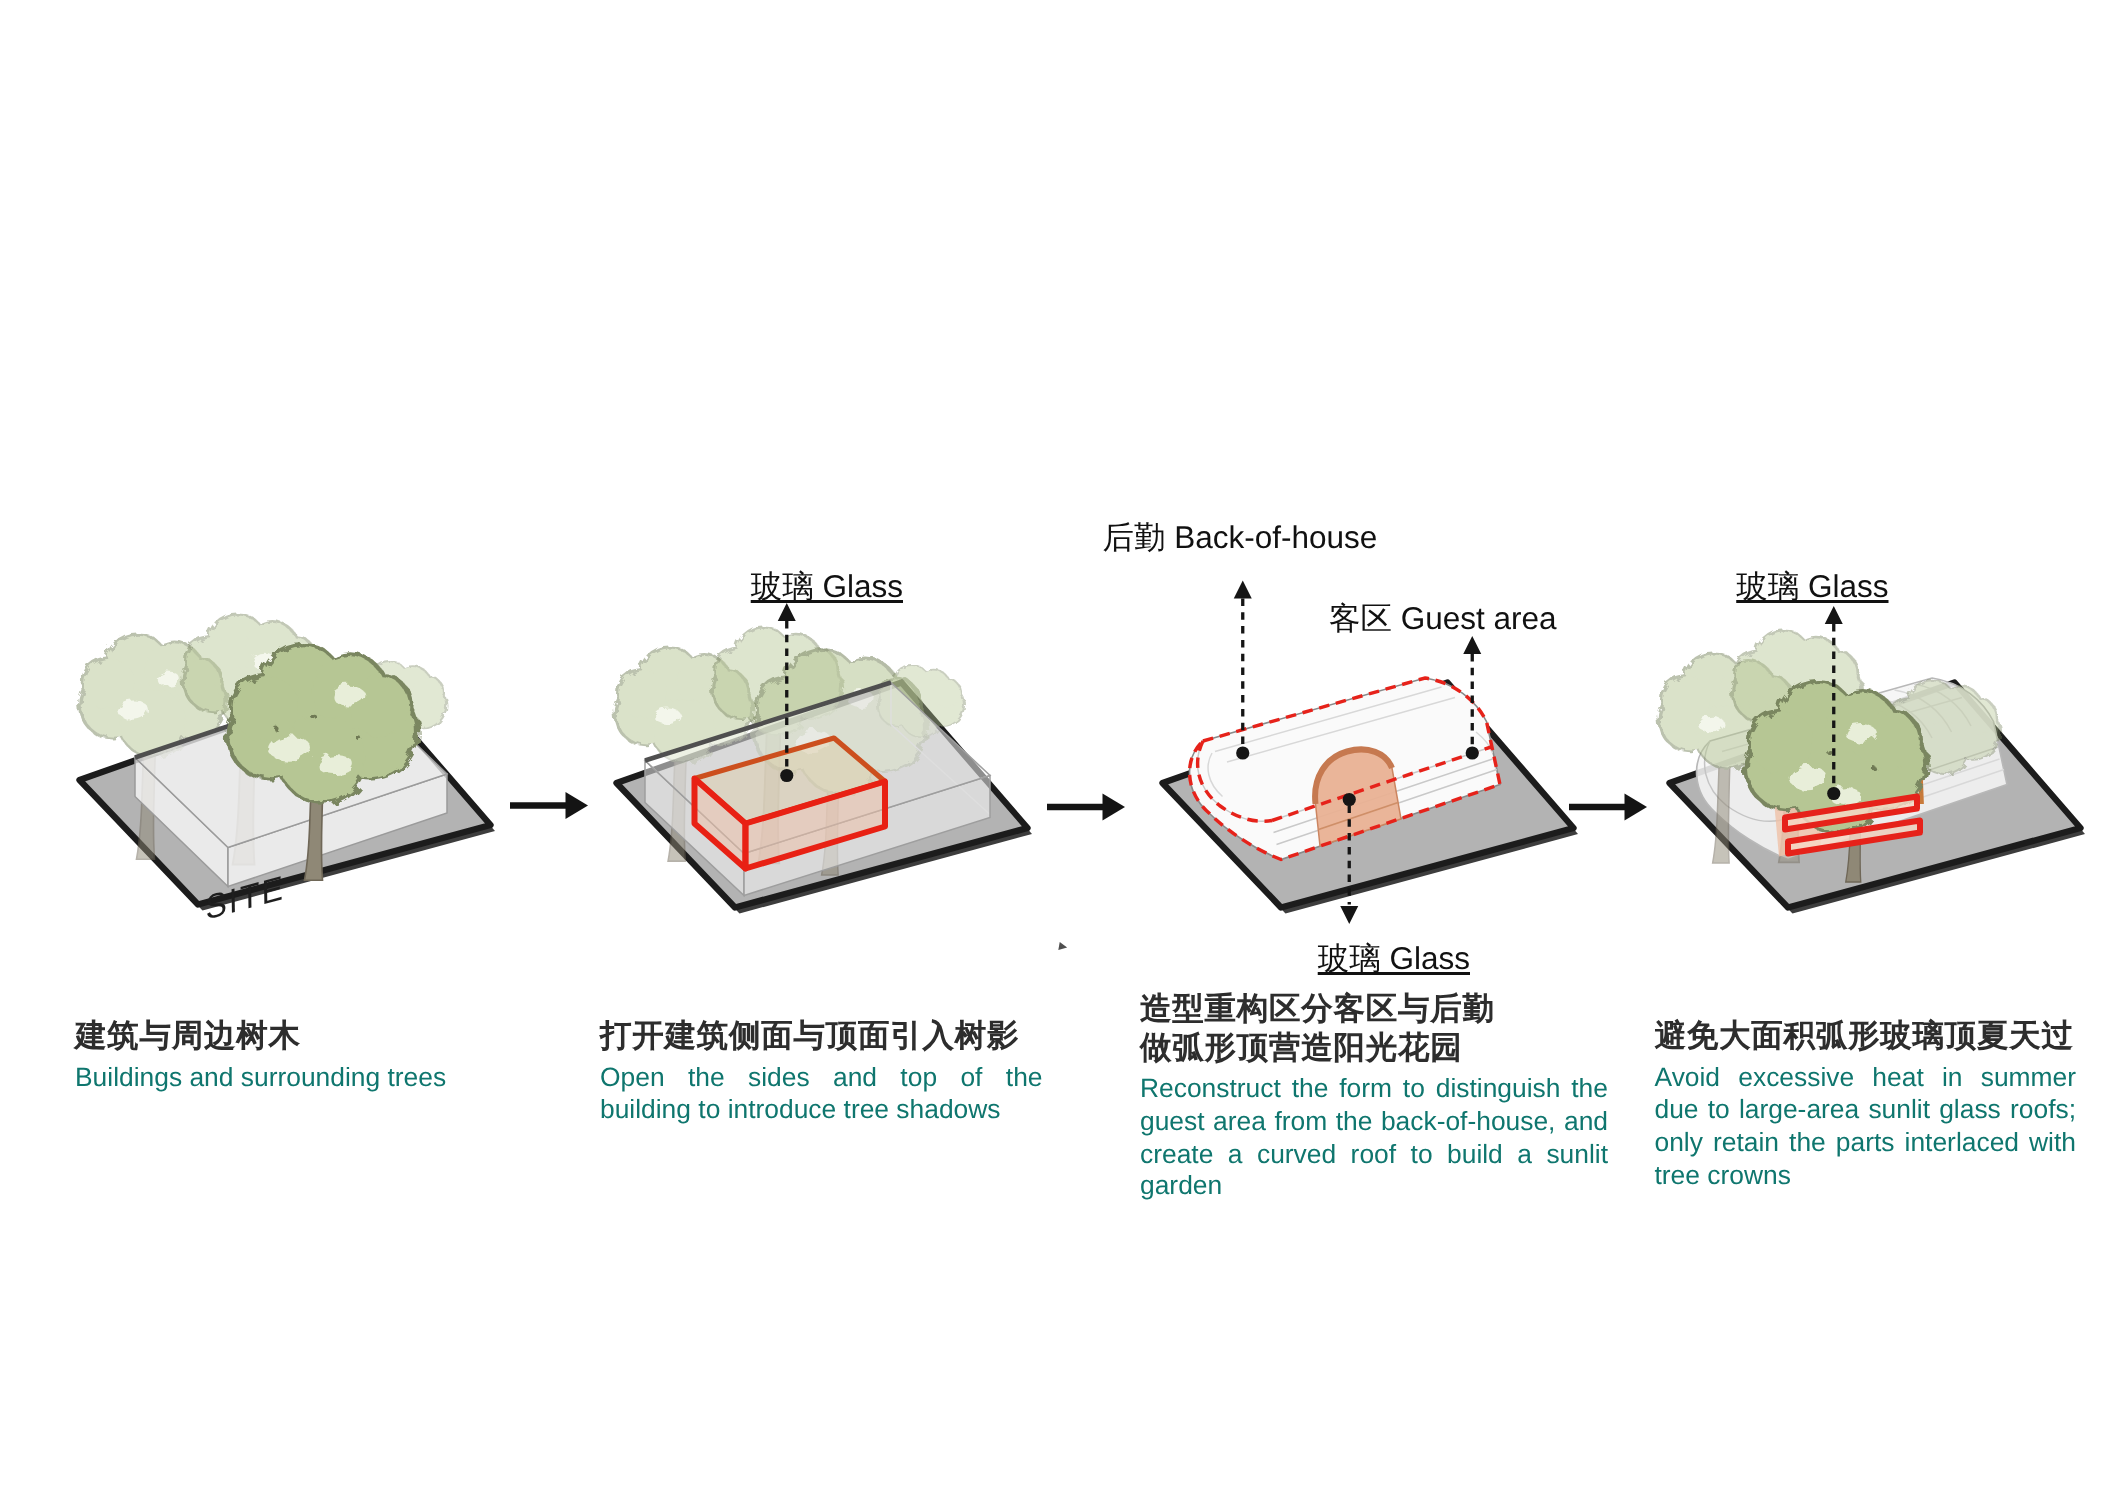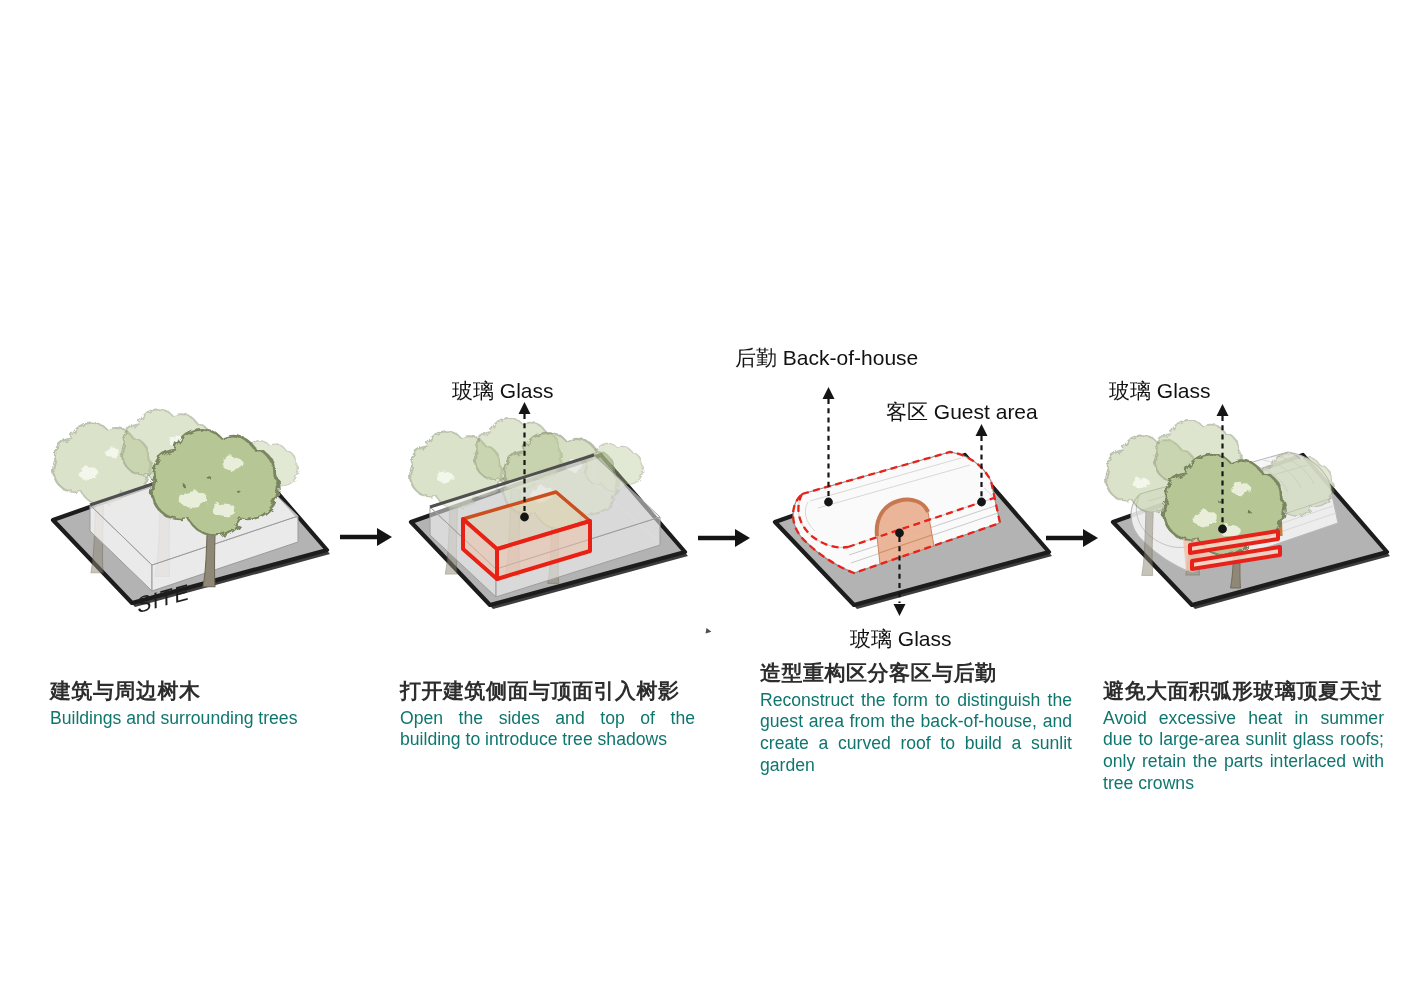--- a/index.html
+++ b/index.html
@@ -20,21 +20,21 @@
   .slab2{fill:#ffffff;fill-opacity:.5;stroke:#9e9e9e;stroke-width:1;}
   .hidden-edge{stroke:#bdbdbd;stroke-width:.9;fill:none;}
   .back-edge{stroke:#4f4f4f;stroke-width:3;fill:none;}
   .vault{fill:#fafafa;stroke:#8a8a8a;stroke-width:1.1;}
   .vault-faint{fill:#f5f5f5;fill-opacity:.88;stroke:#b8b8b8;stroke-width:1.1;}
   .seam{stroke:#c9c9c9;stroke-width:1;fill:none;}
   .seam-faint{stroke:#d8d8d8;stroke-width:1;fill:none;}
   .red-dash{stroke:#e6221a;stroke-width:2.3;stroke-dasharray:7 4.5;fill:none;}
   
   .ann-label{position:absolute;font-size:21px;color:#111111;white-space:nowrap;}
-  .ann-center{text-align:left;}
+  .ann-center{text-align:right;text-decoration:underline;}
   .dash-line{stroke:#151515;stroke-width:2.2;stroke-dasharray:5 4.2;fill:none;}
   .ann-head{fill:#151515;}
   .ann-dot{fill:#151515;}
   
   .caption{position:absolute;}
   .caption h3{margin:0;font-size:21px;line-height:25.5px;font-weight:bold;color:#2d2d2d;letter-spacing:.5px;}
   .caption p{margin:4px 0 0;font-size:17.6px;line-height:21.8px;color:#0f766e;}
   .caption.just p{text-align:justify;}
   .site-word{position:absolute;left:137px;top:593px;font-size:22px;letter-spacing:1.5px;color:#1e1e1e;
              transform:rotate(-15deg) skewX(-14deg);transform-origin:left center;}
@@ -311,20 +311,21 @@
     <p>Buildings and surrounding trees</p>
   </div>
 
   <div class="caption just" style="left:400px;top:678px;width:295px">
     <h3>打开建筑侧面与顶面引入树影</h3>
     <p>Open the sides and top of the building to introduce tree shadows</p>
   </div>
 
   <div class="caption just" style="left:760px;top:660px;width:312px">
     <h3>造型重构区分客区与后勤</h3>
+    <h3>做弧形顶营造阳光花园</h3>
     <p>Reconstruct the form to distinguish the guest area from the back-of-house, and create a curved roof to build a sunlit garden</p>
   </div>
 
   <div class="caption just" style="left:1103px;top:678px;width:281px">
     <h3>避免大面积弧形玻璃顶夏天过</h3>
     <p>Avoid excessive heat in summer due to large-area sunlit glass roofs; only retain the parts interlaced with tree crowns</p>
   </div>
 
 </div>
 

